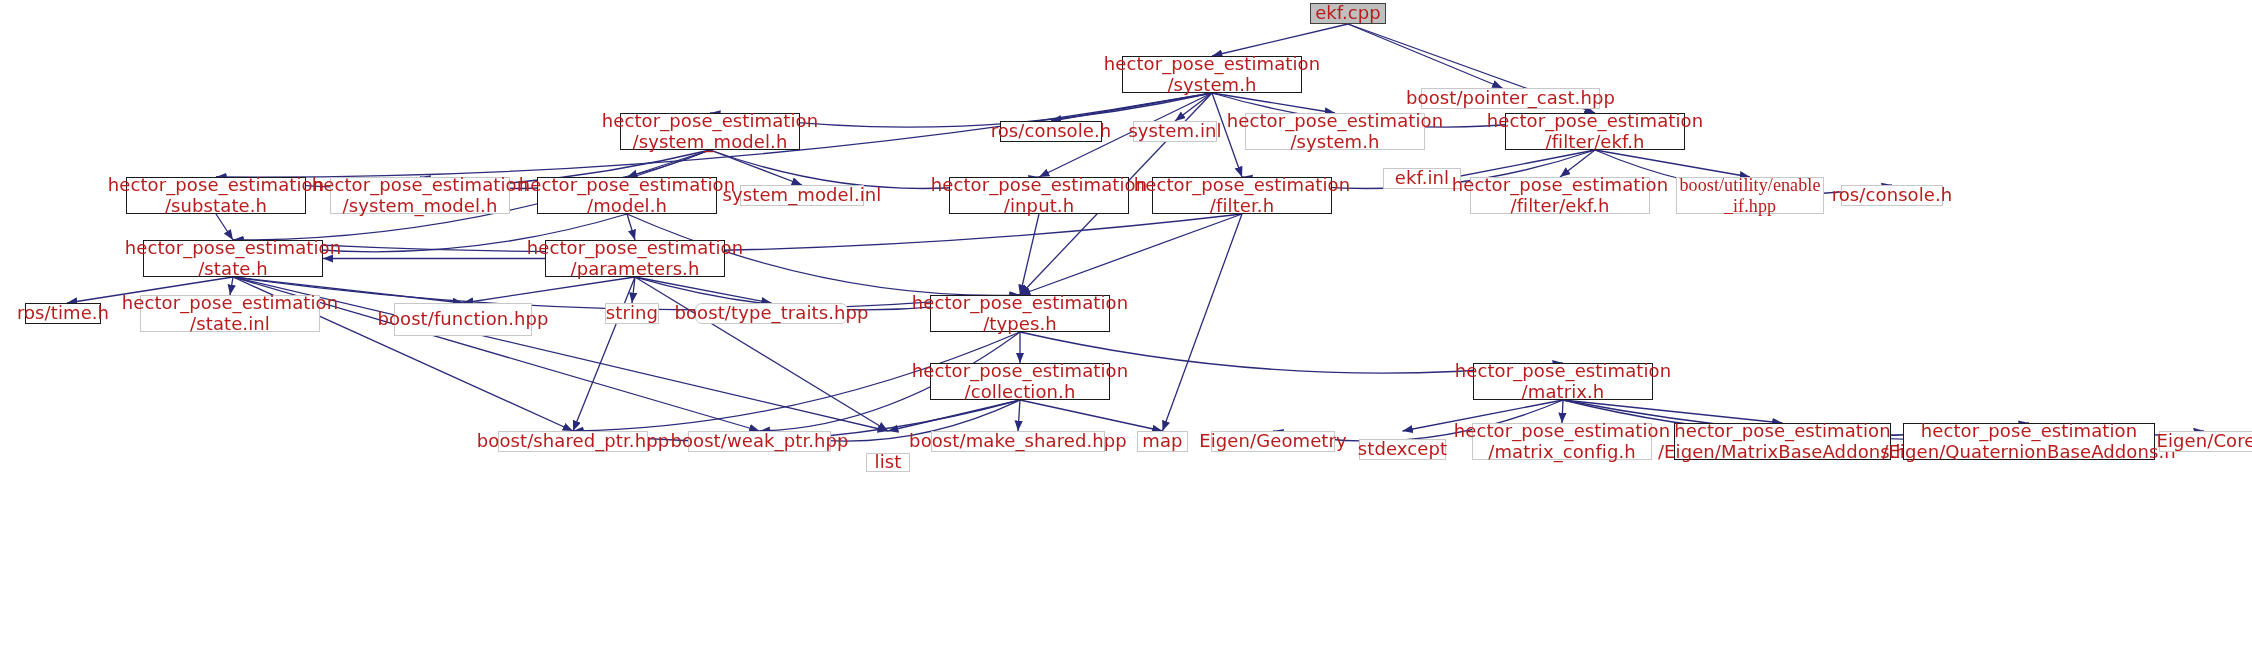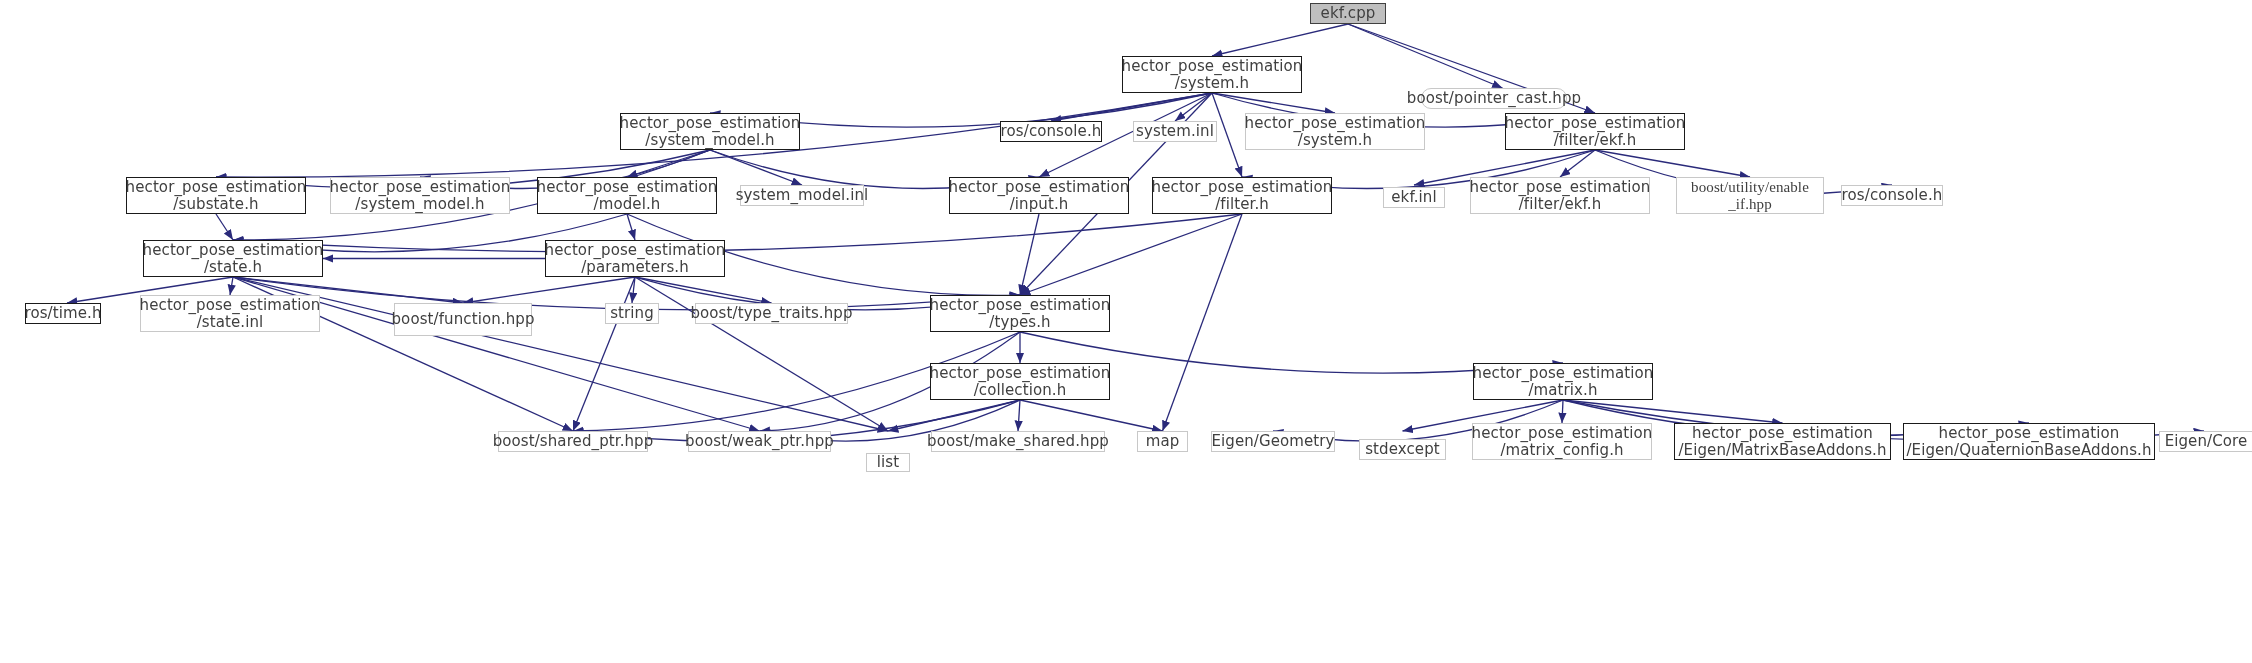--- a/index.html
+++ b/index.html
@@ -1,22 +1,22 @@
 <!DOCTYPE html>
 <html><head>
 <meta charset="utf-8">
 <style>
   html,body{margin:0;padding:0;background:#ffffff;}
   #canvas{position:relative;width:2252px;height:663px;background:#ffffff;
           font-family:"DejaVu Sans","Liberation Sans",sans-serif;overflow:hidden;}
   #edges{position:absolute;left:0;top:0;width:2252px;height:663px;pointer-events:none;}
   .node{position:absolute;box-sizing:border-box;display:flex;align-items:center;
         justify-content:center;text-align:center;background:#ffffff;
-        border:1px solid #c8c8c8;color:#404040;line-height:1.12;
-        font-size:15px;letter-spacing:.1px;white-space:pre;}
+        border:1px solid #c8c8c8;color:#b91c1c;line-height:1.12;
+        font-size:18px;letter-spacing:.1px;white-space:pre;}
   .node.strong{border:1.5px solid #1a1a1a;}
   .node.root{background:#bfbfbf;border:1.5px solid #404040;}
 </style>
 </head>
 <body>
 
 <div id="canvas">
   <svg id="edges" viewBox="0 0 2252 663" preserveAspectRatio="none">
       <defs>
         <marker id="ah" markerWidth="9" markerHeight="9" refX="8" refY="3.2" orient="auto">
@@ -80,56 +80,56 @@
       <path d="M1563,400 Q1418,461.5 1273,431" fill="none" stroke="#2a2a7a" stroke-width="1.3" marker-end="url(#ah)"></path>
       <path d="M1563,400 Q1482.75,415.5 1402.5,431" fill="none" stroke="#2a2a7a" stroke-width="1.3" marker-end="url(#ah)"></path>
       <path d="M1563,400 Q1562.5,411.5 1562,423" fill="none" stroke="#2a2a7a" stroke-width="1.3" marker-end="url(#ah)"></path>
       <path d="M1563,400 Q1672.75,411.5 1782.5,423" fill="none" stroke="#2a2a7a" stroke-width="1.3" marker-end="url(#ah)"></path>
       <path d="M1563,400 Q1796,457.5 2029,423" fill="none" stroke="#2a2a7a" stroke-width="1.3" marker-end="url(#ah)"></path>
       <path d="M1563,400 Q1883.5,461.5 2204,431" fill="none" stroke="#2a2a7a" stroke-width="1.3" marker-end="url(#ah)"></path>
     </svg>
 <div class="node root" style="left: 1310px; top: 3px; width: 76px; height: 21px;">ekf.cpp</div>
     <div class="node strong" style="left: 1122px; top: 56px; width: 180px; height: 37px;">hector_pose_estimation
 /system.h</div>
-    <div class="node" style="left: 1421px; top: 88px; width: 146px; height: 21px; border-radius: 10px;">boost/pointer_cast.hpp</div>
+    <div class="node" style="left: 1421px; top: 88px; width: 179px; height: 21px;">boost/pointer_cast.hpp</div>
     <div class="node strong" style="left: 620px; top: 113px; width: 180px; height: 37px;">hector_pose_estimation
 /system_model.h</div>
     <div class="node strong" style="left: 1000px; top: 121px; width: 102px; height: 21px;">ros/console.h</div>
     <div class="node" style="left: 1133px; top: 121px; width: 84px; height: 21px;">system.inl</div>
     <div class="node" style="left: 1245px; top: 113px; width: 180px; height: 37px;">hector_pose_estimation
 /system.h</div>
     <div class="node strong" style="left: 1505px; top: 113px; width: 180px; height: 37px;">hector_pose_estimation
 /filter/ekf.h</div>
     <div class="node strong" style="left: 126px; top: 177px; width: 180px; height: 37px;">hector_pose_estimation
 /substate.h</div>
     <div class="node" style="left: 330px; top: 177px; width: 180px; height: 37px;">hector_pose_estimation
 /system_model.h</div>
     <div class="node strong" style="left: 537px; top: 177px; width: 180px; height: 37px;">hector_pose_estimation
 /model.h</div>
     <div class="node" style="left: 740px; top: 185px; width: 124px; height: 21px;">system_model.inl</div>
     <div class="node strong" style="left: 949px; top: 177px; width: 180px; height: 37px;">hector_pose_estimation
 /input.h</div>
     <div class="node strong" style="left: 1152px; top: 177px; width: 180px; height: 37px;">hector_pose_estimation
 /filter.h</div>
-    <div class="node" style="left: 1383px; top: 187px; width: 62px; height: 21px;">ekf.inl</div>
+    <div class="node" style="left: 1383px; top: 168px; width: 78px; height: 21px;">ekf.inl</div>
     <div class="node" style="left: 1470px; top: 177px; width: 180px; height: 37px;">hector_pose_estimation
 /filter/ekf.h</div>
     <div class="node" style="left: 1676px; top: 177px; width: 148px; height: 37px; font-family: Liberation Serif, serif;">boost/utility/enable
 _if.hpp</div>
     <div class="node" style="left: 1841px; top: 185px; width: 102px; height: 21px;">ros/console.h</div>
     <div class="node strong" style="left: 143px; top: 240px; width: 180px; height: 37px;">hector_pose_estimation
 /state.h</div>
     <div class="node strong" style="left: 545px; top: 240px; width: 180px; height: 37px;">hector_pose_estimation
 /parameters.h</div>
     <div class="node strong" style="left: 25px; top: 303px; width: 76px; height: 21px;">ros/time.h</div>
     <div class="node" style="left: 140px; top: 295px; width: 180px; height: 37px;">hector_pose_estimation
 /state.inl</div>
     <div class="node" style="left: 394px; top: 303px; width: 138px; height: 33px;">boost/function.hpp</div>
     <div class="node" style="left: 605px; top: 303px; width: 54px; height: 21px;">string</div>
-    <div class="node" style="left: 695px; top: 303px; width: 153px; height: 21px;">boost/type_traits.hpp</div>
+    <div class="node" style="left: 695px; top: 303px; width: 153px; height: 21px; border-radius: 7px;">boost/type_traits.hpp</div>
     <div class="node strong" style="left: 930px; top: 295px; width: 180px; height: 37px;">hector_pose_estimation
 /types.h</div>
     <div class="node strong" style="left: 930px; top: 363px; width: 180px; height: 37px;">hector_pose_estimation
 /collection.h</div>
     <div class="node strong" style="left: 1473px; top: 363px; width: 180px; height: 37px;">hector_pose_estimation
 /matrix.h</div>
     <div class="node" style="left: 498px; top: 431px; width: 150px; height: 21px; text-align: center;">boost/shared_ptr.hpp</div>
     <div class="node" style="left: 688px; top: 431px; width: 143px; height: 21px;">boost/weak_ptr.hpp</div>
     <div class="node" style="left: 866px; top: 453px; width: 44px; height: 19px;">list</div>
     <div class="node" style="left: 931px; top: 431px; width: 174px; height: 21px;">boost/make_shared.hpp</div>

